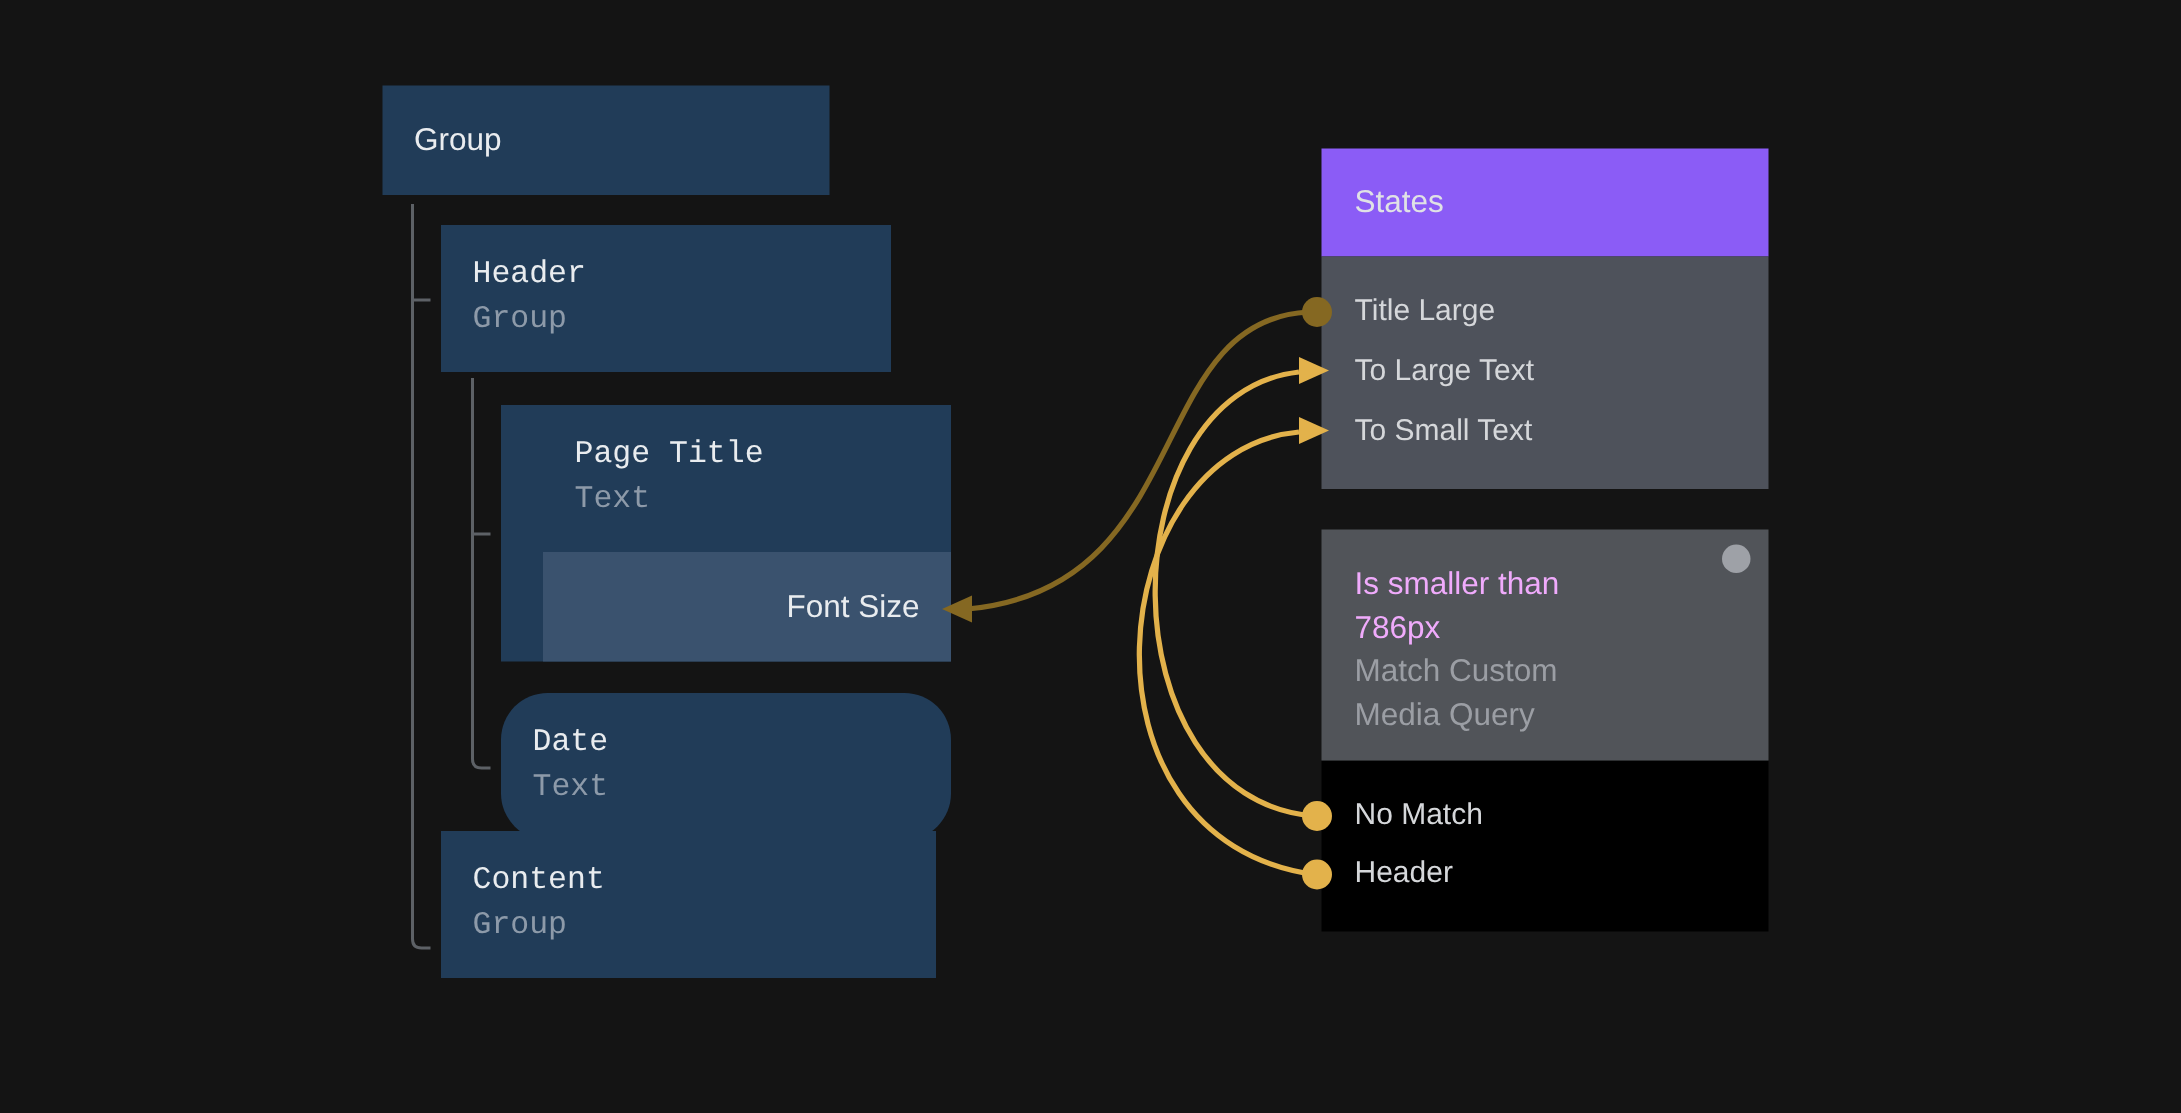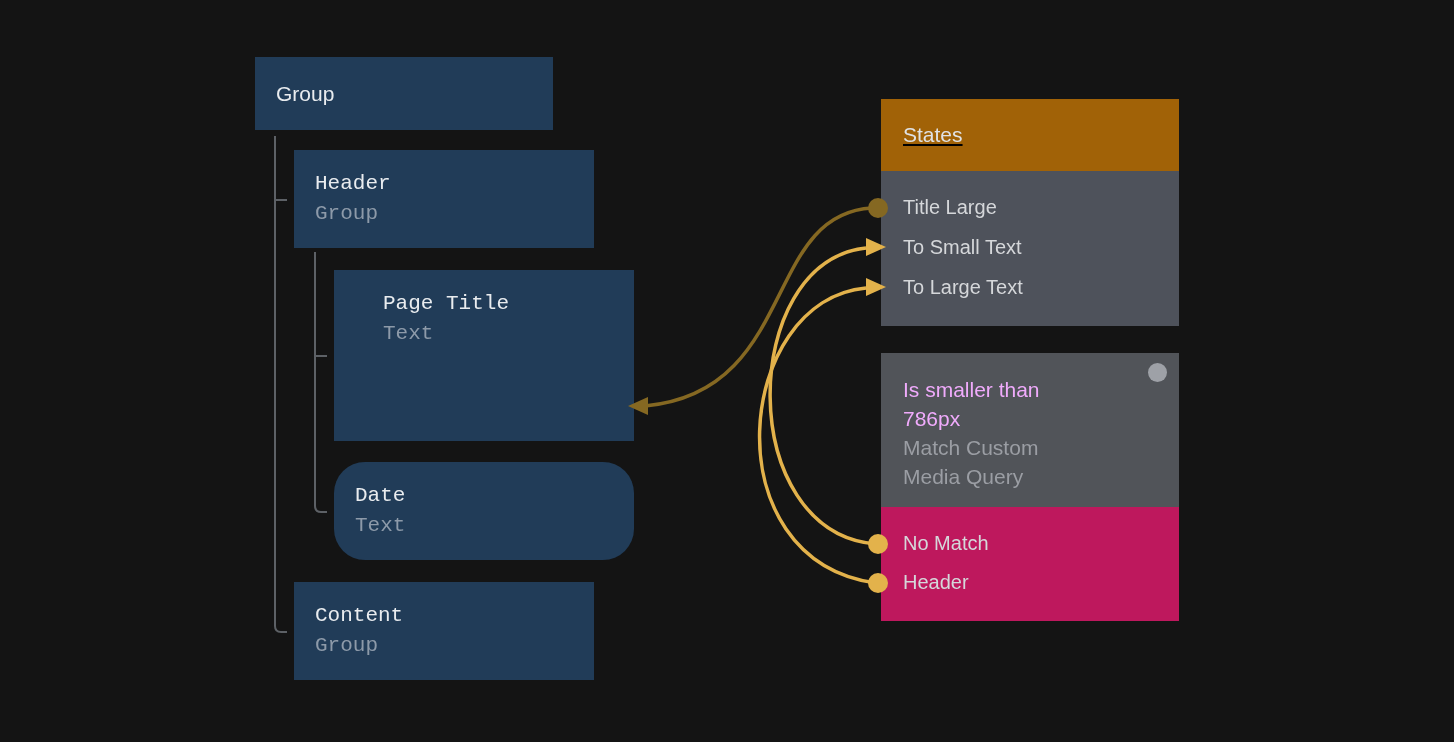--- a/index.html
+++ b/index.html
@@ -15,35 +15,35 @@
   #node-group{left:255px;top:57px;width:298px;height:73px;display:flex;align-items:center;padding:0 21px;box-sizing:border-box;}
   #node-header{left:294px;top:150px;width:300px;height:98px;box-sizing:border-box;}
   #node-page-title{left:334px;top:270px;width:300px;height:171px;box-sizing:border-box;}
   #node-page-title .main{height:98px;box-sizing:border-box;}
   #node-page-title .override{
     height:73px;background:#3a526e;display:flex;align-items:center;justify-content:flex-end;
     padding:0 21px;box-sizing:border-box;
   }
   .override-label{font-size:21px;font-weight:500;color:#e9ecef;}
   #node-date{left:334px;top:462px;width:300px;height:98px;box-sizing:border-box;border-radius:31px;}
-  #node-content{left:294px;top:582px;width:300px;height:98px;box-sizing:border-box;}
+  #node-content{left:294px;top:554px;width:330px;height:98px;box-sizing:border-box;}
 
   
   .panel{position:absolute;left:881px;width:298px;}
   #states-panel{top:99px;}
-  #states-panel .panel-header{height:72px;background:#a16207;display:flex;align-items:center;padding:0 22px;box-sizing:border-box;text-decoration:underline;}
+  #states-panel .panel-header{height:72px;background:#8b5cf6;display:flex;align-items:center;padding:0 22px;box-sizing:border-box;}
   .panel-title{font-size:21px;font-weight:500;color:#e0e2e5;}
   #states-panel .panel-body{background:#4e525b;padding:16px 0 19px 0;}
   .panel-item{height:40px;line-height:40px;padding:0 22px;font-size:20px;color:#d5d7da;}
 
   #condition-panel{top:353px;}
   #condition-panel .panel-header{height:154px;background:#515459;padding:22px 22px 0 22px;box-sizing:border-box;position:relative;}
   .cond-title{font-size:21px;font-weight:500;color:#f0abfc;line-height:29px;max-width:175px;}
   .cond-sub{font-size:21px;font-weight:400;color:#9b9ea4;line-height:29px;max-width:175px;}
-  #condition-panel .panel-body{background:#be185d;padding:17px 4px 19px 0;}
+  #condition-panel .panel-body{background:#000000;padding:17px 4px 19px 0;}
   #condition-panel .panel-item{height:39px;line-height:39px;}
   .status-dot{
     position:absolute;right:12px;top:10px;width:19px;height:19px;border-radius:50%;
     background:#9ea1a7;
   }
 
   
   #overlay{position:absolute;left:0;top:0;width:1454px;height:742px;pointer-events:none;}
 </style>
 </head>
@@ -58,40 +58,43 @@
   <div class="node node-pad" id="node-header">
     <div class="node-title">Header</div>
     <div class="node-sub">Group</div>
   </div>
 
   <div class="node" id="node-page-title">
     <div class="main node-pad">
       <div class="node-title">Page Title</div>
       <div class="node-sub">Text</div>
     </div>
+    <div class="override">
+      <div class="override-label">Font Size</div>
+    </div>
   </div>
 
   <div class="node node-pad" id="node-date">
     <div class="node-title">Date</div>
     <div class="node-sub">Text</div>
   </div>
 
   <div class="node node-pad" id="node-content">
     <div class="node-title">Content</div>
     <div class="node-sub">Group</div>
   </div>
 
   <div class="panel" id="states-panel">
     <div class="panel-header">
       <div class="panel-title">States</div>
     </div>
     <div class="panel-body">
       <div class="panel-item">Title Large</div>
+      <div class="panel-item">To Large Text</div>
       <div class="panel-item">To Small Text</div>
-      <div class="panel-item">To Large Text</div>
     </div>
   </div>
 
   <div class="panel" id="condition-panel">
     <div class="panel-header">
       <div class="cond-title">Is smaller than 786px</div>
       <div class="cond-sub">Match Custom Media Query</div>
       <div class="status-dot"></div>
     </div>
     <div class="panel-body">

